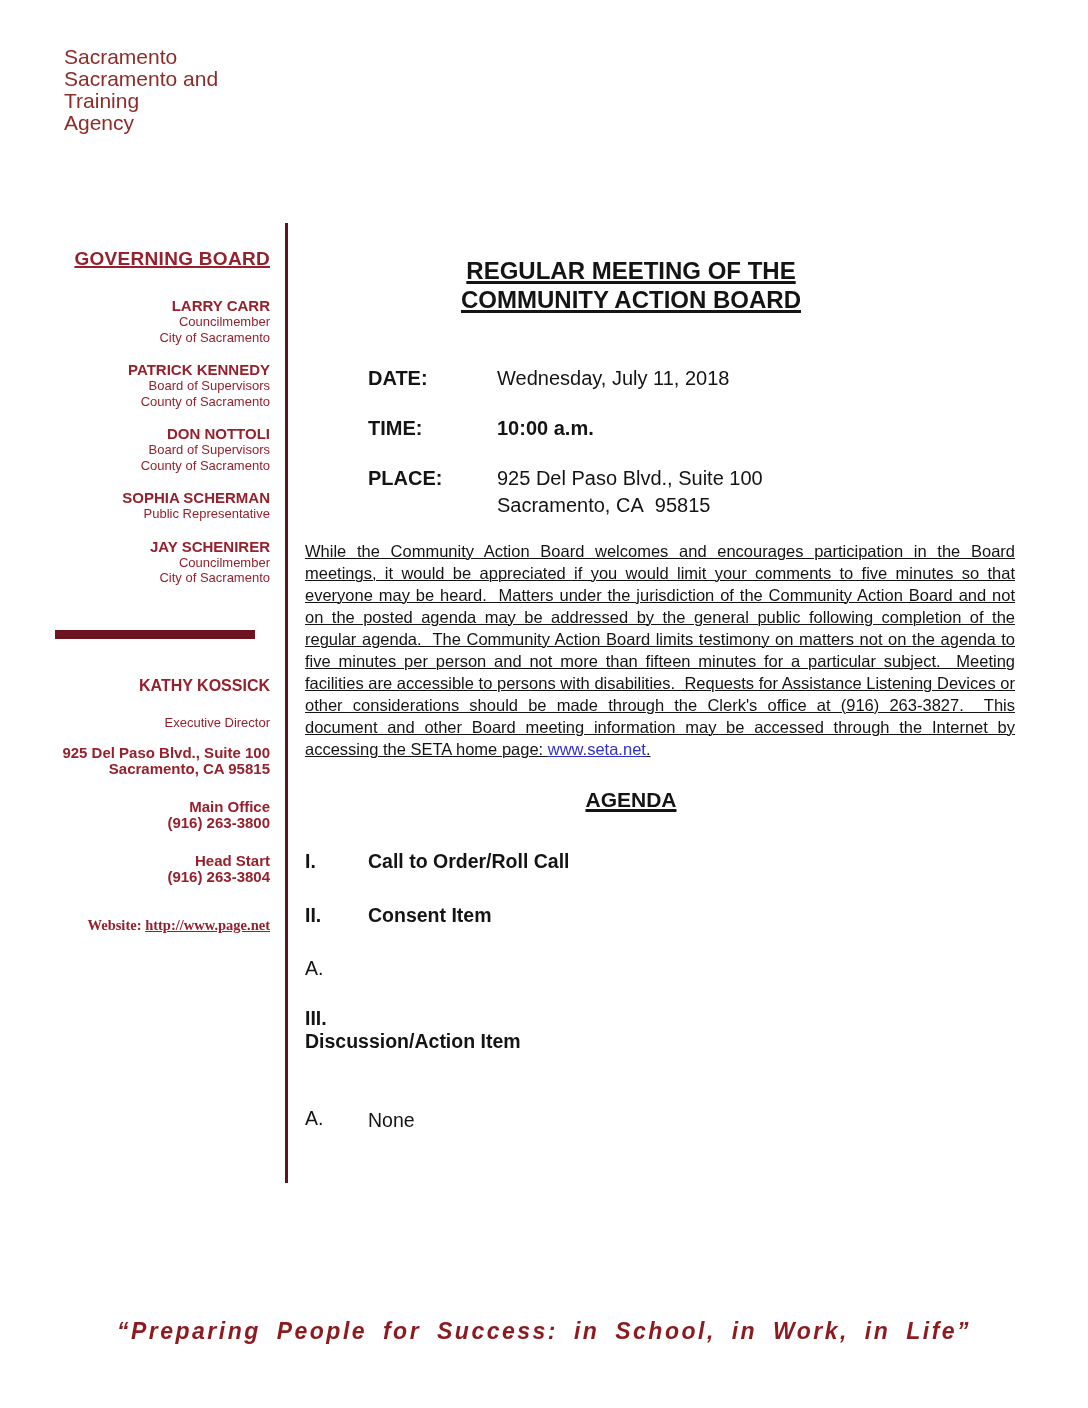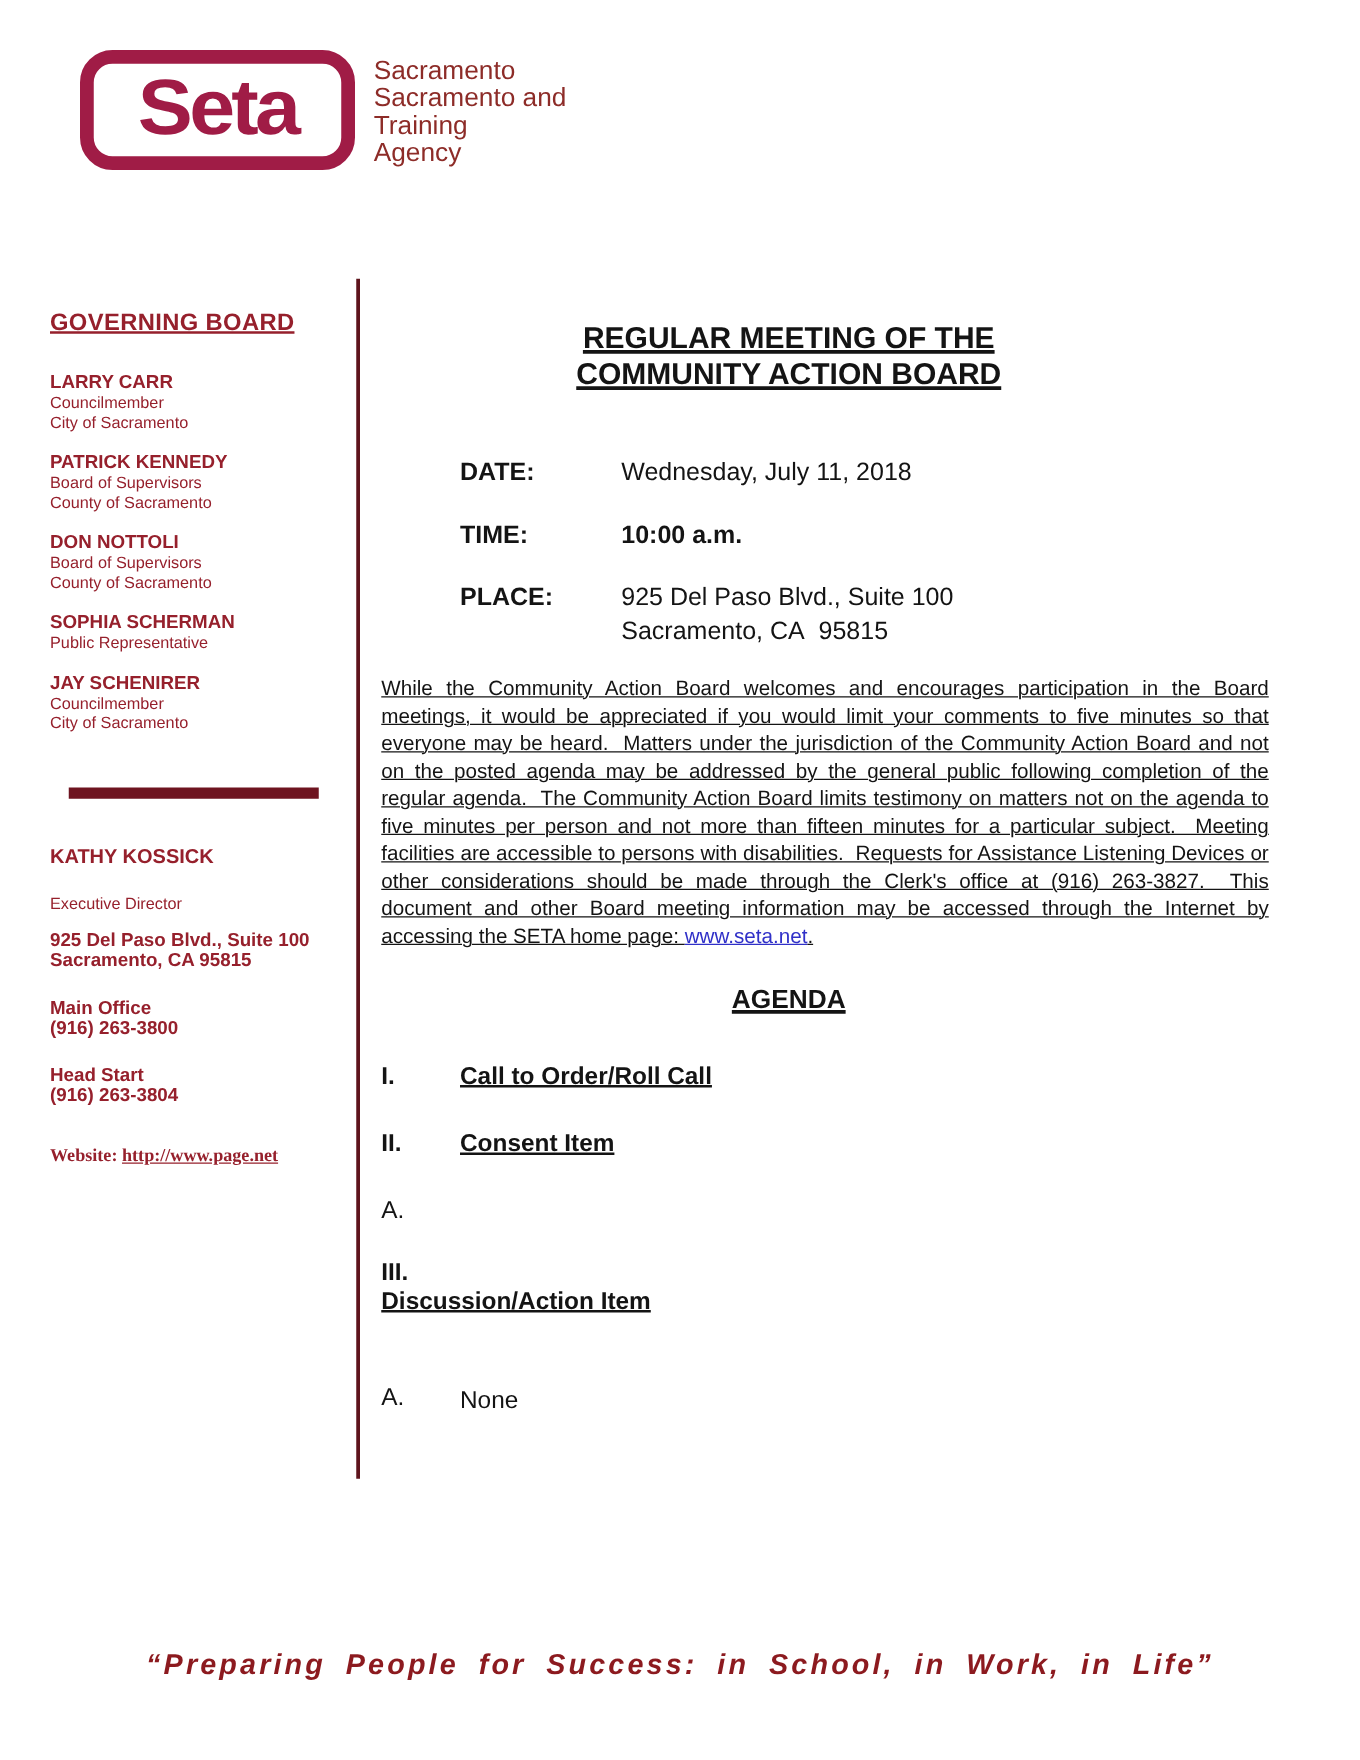--- a/index.html
+++ b/index.html
@@ -12,21 +12,21 @@
   .logo-box{
     width:198px;height:74px;border:11px solid #A01C46;border-radius:26px;
     display:flex;align-items:center;justify-content:center;
   }
   .logo-box .mark{
     font-size:66px;font-weight:bold;color:#A01C46;letter-spacing:-3px;
     line-height:1;transform:scaleY(.95);padding-bottom:6px;
   }
   .logo-text{padding-top:6px;font-size:21px;line-height:22px;color:#8D2C28;}
   
-  .sidebar{position:absolute;left:40px;top:248px;width:230px;text-align:left;color:#96202C;}
+  .sidebar{position:absolute;left:40px;top:248px;width:230px;text-align:right;color:#96202C;}
   .sidebar-title{font-size:19px;font-weight:bold;text-decoration:underline;text-decoration-thickness:2px;letter-spacing:.3px;}
   .members{margin-top:27px;}
   .member{margin-bottom:16px;}
   .member-name{display:block;font-size:15px;font-weight:bold;line-height:17px;}
   .member-role,.member-org{display:block;font-size:13px;line-height:15.5px;}
   .member-org:empty{display:none;}
   .sidebar-bar{width:200px;height:9px;background:#6E1420;margin:44px auto 0;}
   .exec{margin-top:38px;}
   .exec-name{display:block;font-size:16px;font-weight:bold;line-height:18px;}
   .exec-title{display:block;font-size:13px;line-height:15px;margin-top:20px;}
@@ -46,40 +46,37 @@
   .detail-label{width:129px;flex-shrink:0;font-weight:bold;}
   .detail-value.bold{font-weight:bold;}
   .notice{margin:21px 0 0 0;font-size:16.5px;line-height:22px;text-align:justify;}
   .notice .u-text{text-decoration:underline;text-decoration-thickness:1px;}
   .notice a{color:#3030C8;text-decoration:underline;}
   .agenda-title{margin:28px 58px 0 0;text-align:center;font-size:21px;font-weight:bold;}
   .agenda-title .line{text-decoration:underline;text-decoration-thickness:2.5px;}
   .agenda-item{display:flex;font-size:19.5px;line-height:23px;}
   .agenda-item .marker{width:63px;flex-shrink:0;}
   .agenda-item.heading .marker{font-weight:bold;}
-  .agenda-item.heading .text{font-weight:bold;text-decoration:underline;text-decoration-thickness:2px;}
+  .agenda-item.heading .text{font-weight:bold;text-decoration-thickness:2px;}
   .agenda-item.plain .text{max-width:430px;line-height:27px;}
   .mt38{margin-top:38px;} .mt31{margin-top:31px;} .mt30{margin-top:30px;}
   .mt27{margin-top:27px;flex-direction:column;} .mt54{margin-top:54px;}
   
   .footer{
     position:absolute;left:0;width:100%;top:1318px;text-align:center;
     color:#8C1A1F;font-size:23px;font-weight:bold;font-style:italic;
     letter-spacing:2.5px;word-spacing:7px;
   }
 </style>
 </head>
 <body>
 
 <div class="page">
 
   <div class="logo-wrap">
-    <div class="logo-box">
-      <span class="mark">Seta</span>
-    </div>
     <div class="logo-text">
       <div>Sacramento</div>
       <div>Sacramento and</div>
       <div>Training</div>
       <div>Agency</div>
     </div>
   </div>
 
   <div class="sidebar">
     <div class="sidebar-title">GOVERNING BOARD</div>

